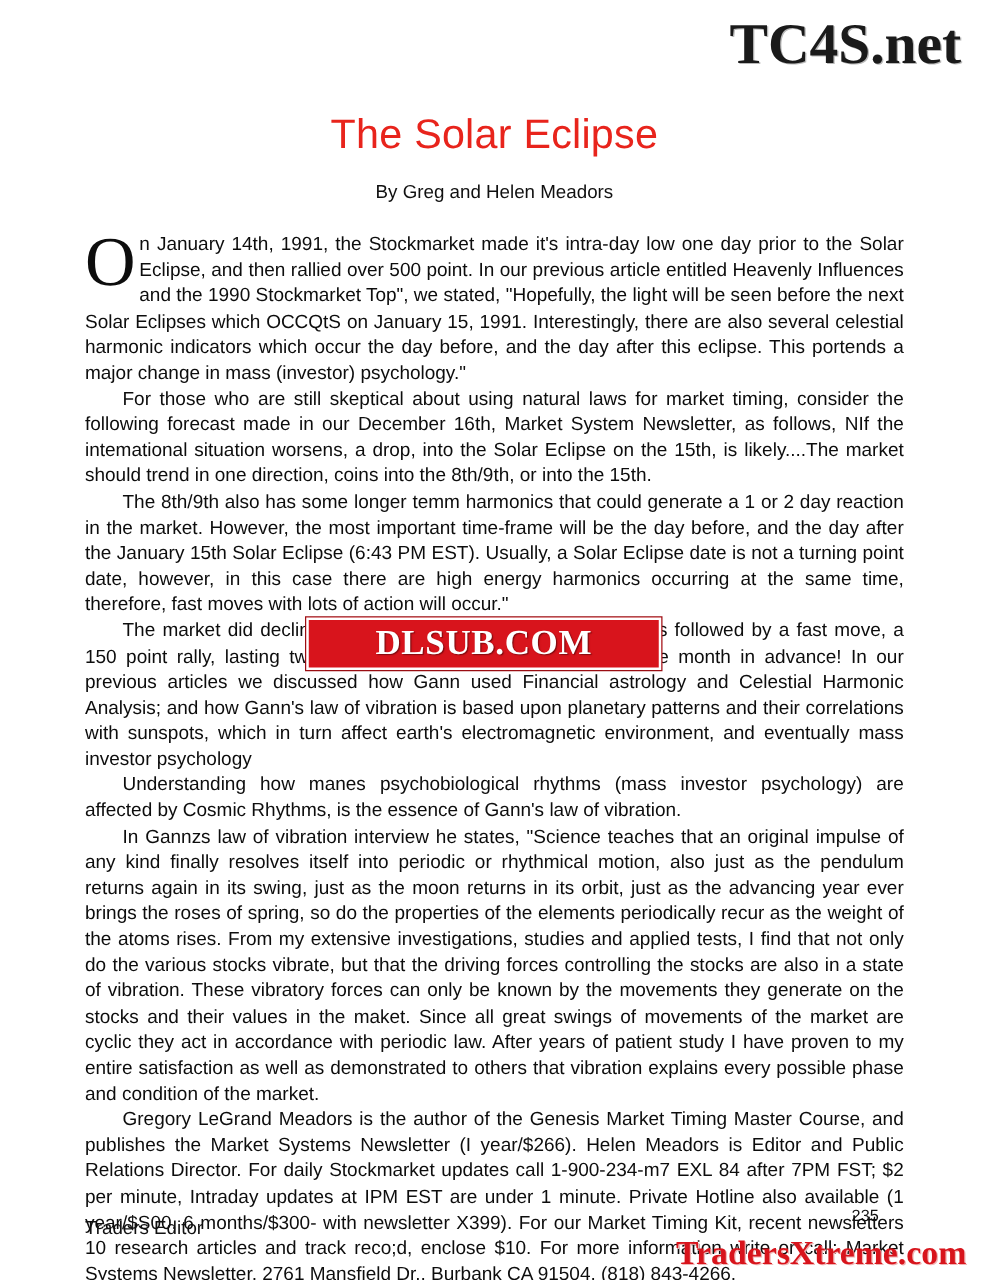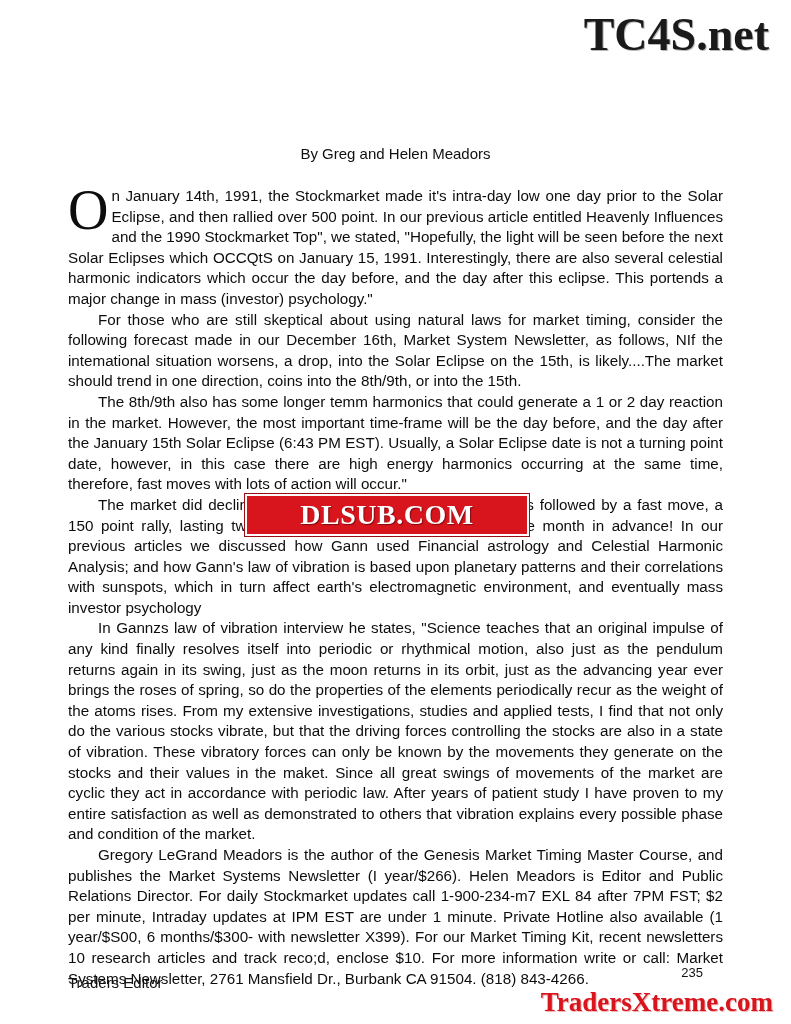--- a/index.html
+++ b/index.html
@@ -134,27 +134,29 @@
     margin-top: 12px;
   }
 </style>
 </head>
 <body>
 
 <div class="page">
 
   <div class="brand-top">TC4S.net</div>
 
+  <div class="title">The Solar Eclipse</div>
   <div class="byline">By Greg and Helen Meadors</div>
 
   <div class="article">
     <p class="first"><span class="dropcap">O</span><span>n January 14th, 1991, the Stockmarket made it's intra-day low one day prior to the Solar Eclipse, and then rallied over 500 point. In our previous article entitled Heavenly Influences and the 1990 Stockmarket Top", we stated, "Hopefully, the light will be seen before the next Solar Eclipses which OCCQtS on January 15, 1991. Interestingly, there are also several celestial harmonic indicators which occur the day before, and the day after this eclipse. This portends a major change in mass (investor) psychology."</span></p>
     <p>For those who are still skeptical about using natural laws for market timing, consider the following forecast made in our December 16th, Market System Newsletter, as follows, NIf the intemational situation worsens, a drop, into the Solar Eclipse on the 15th, is likely....The market should trend in one direction, coins into the 8th/9th, or into the 15th.</p>
     <p>The 8th/9th also has some longer temm harmonics that could generate a 1 or 2 day reaction in the market. However, the most important time-frame will be the day before, and the day after the January 15th Solar Eclipse (6:43 PM EST). Usually, a Solar Eclipse date is not a turning point date, however, in this case there are high energy harmonics occurring at the same time, therefore, fast moves with lots of action will occur."</p>
     <p>The market did decline going into the Solar Eclipse, which was followed by a fast move, a 150 point rally, lasting two days. A market explosion forecast one month in advance! In our previous articles we discussed how Gann used Financial astrology and Celestial Harmonic Analysis; and how Gann's law of vibration is based upon planetary patterns and their correlations with sunspots, which in turn affect earth's electromagnetic environment, and eventually mass investor psychology</p>
+    <p>Understanding how manes psychobiological rhythms (mass investor psychology) are affected by Cosmic Rhythms, is the essence of Gann's law of vibration.</p>
     <p>In Gannzs law of vibration interview he states, "Science teaches that an original impulse of any kind finally resolves itself into periodic or rhythmical motion, also just as the pendulum returns again in its swing, just as the moon returns in its orbit, just as the advancing year ever brings the roses of spring, so do the properties of the elements periodically recur as the weight of the atoms rises. From my extensive investigations, studies and applied tests, I find that not only do the various stocks vibrate, but that the driving forces controlling the stocks are also in a state of vibration. These vibratory forces can only be known by the movements they generate on the stocks and their values in the maket. Since all great swings of movements of the market are cyclic they act in accordance with periodic law. After years of patient study I have proven to my entire satisfaction as well as demonstrated to others that vibration explains every possible phase and condition of the market.</p>
     <p>Gregory LeGrand Meadors is the author of the Genesis Market Timing Master Course, and publishes the Market Systems Newsletter (I year/$266). Helen Meadors is Editor and Public Relations Director. For daily Stockmarket updates call 1-900-234-m7 EXL 84 after 7PM FST; $2 per minute, Intraday updates at IPM EST are under 1 minute. Private Hotline also available (1 year/$S00, 6 months/$300- with newsletter X399). For our Market Timing Kit, recent newsletters 10 research articles and track reco;d, enclose $10. For more information write or call: Market Systems Newsletter, 2761 Mansfield Dr., Burbank CA 91504. (818) 843-4266.</p>
   </div>
 
   <div class="watermark-center">
     <span>DLSUB.COM</span>
   </div>
 
   <div class="footer-left">Traders Editor</div>
   <div class="page-number">235</div>

